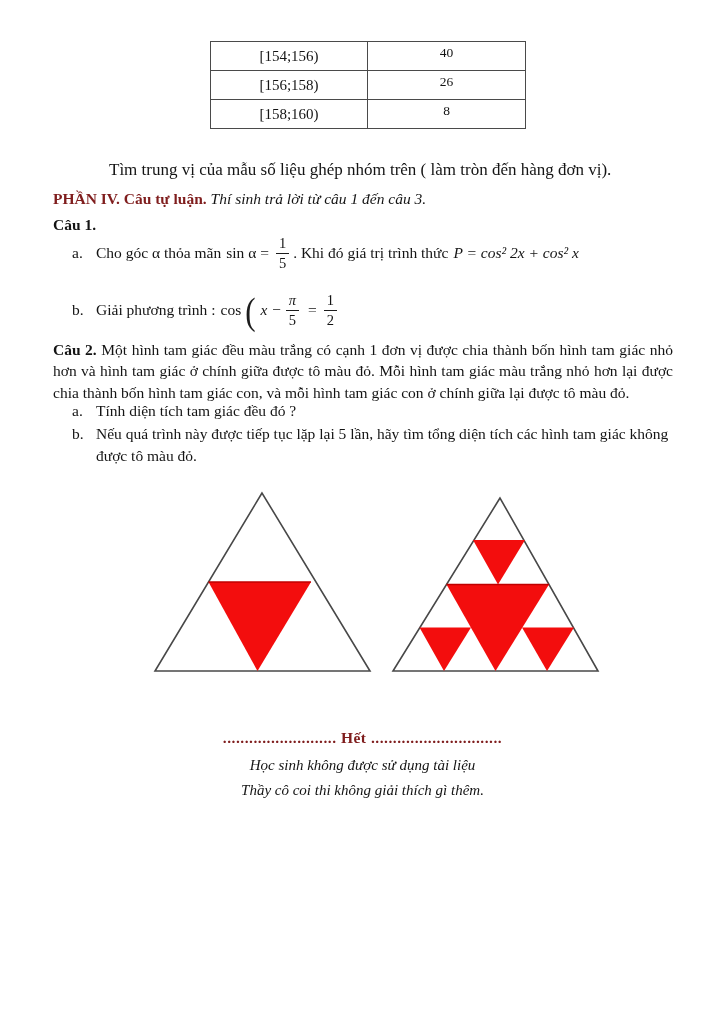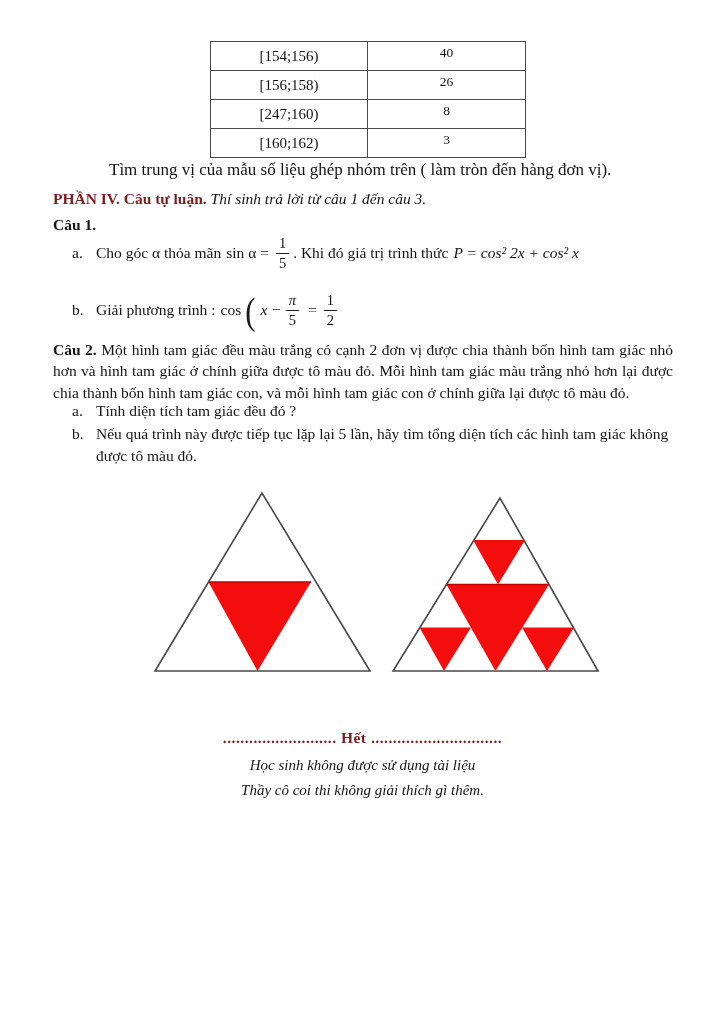--- a/index.html
+++ b/index.html
@@ -144,26 +144,22 @@
     <tbody>
       <tr>
         <td class="interval">[154;156)</td>
         <td class="count">40</td>
       </tr>
       <tr>
         <td class="interval">[156;158)</td>
         <td class="count">26</td>
       </tr>
       <tr>
-        <td class="interval">[247;160)</td>
+        <td class="interval">[158;160)</td>
         <td class="count">8</td>
-      </tr>
-      <tr>
-        <td class="interval">[160;162)</td>
-        <td class="count">3</td>
       </tr>
     </tbody>
   </table>
 
   <div class="prompt">Tìm trung vị của mẫu số liệu ghép nhóm trên ( làm tròn đến hàng đơn vị).</div>
 
   <div class="section-line">
     <span class="section-heading" style="color:#7f1d1d;">PHẦN IV. Câu tự luận.</span><span class="section-instruction"> Thí sinh trả lời từ câu 1 đến câu 3.</span>
   </div>
 
@@ -193,21 +189,21 @@
     </span>
     <span class="bigp"></span>
     <span style="margin:0 3px;">=</span>
     <span class="frac">
       <span class="num">1</span>
       <span class="den">2</span>
     </span>
   </div>
 
   <p class="cau2-para">
-    <span class="cau-label">Câu 2.</span><span> Một hình tam giác đều màu trắng có cạnh 2 đơn vị được chia thành bốn hình tam giác nhỏ hơn và hình tam giác ở chính giữa được tô màu đỏ. Mỗi hình tam giác màu trắng nhỏ hơn lại được chia thành bốn hình tam giác con, và mỗi hình tam giác con ở chính giữa lại được tô màu đỏ.</span>
+    <span class="cau-label">Câu 2.</span><span> Một hình tam giác đều màu trắng có cạnh 1 đơn vị được chia thành bốn hình tam giác nhỏ hơn và hình tam giác ở chính giữa được tô màu đỏ. Mỗi hình tam giác màu trắng nhỏ hơn lại được chia thành bốn hình tam giác con, và mỗi hình tam giác con ở chính giữa lại được tô màu đỏ.</span>
   </p>
 
   <div class="item-row item-a2">
     <span class="marker">a.</span>
     <span>Tính diện tích tam giác đều đó ?</span>
   </div>
 
   <div class="item-b2">
     <span class="marker">b.</span>
     <span class="wrap-text">Nếu quá trình này được tiếp tục lặp lại 5 lần, hãy tìm tổng diện tích các hình tam giác không được tô màu đỏ.</span>

